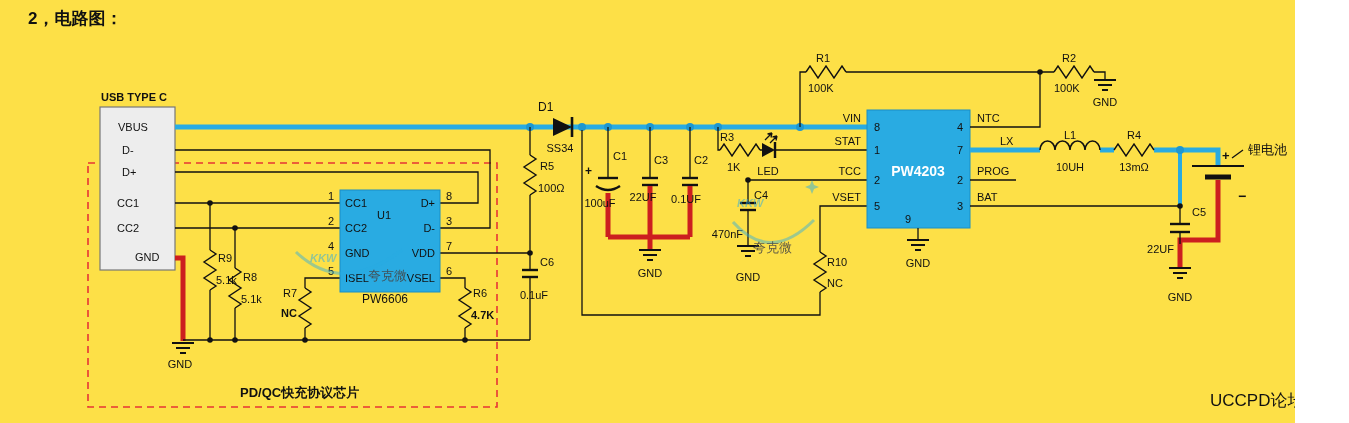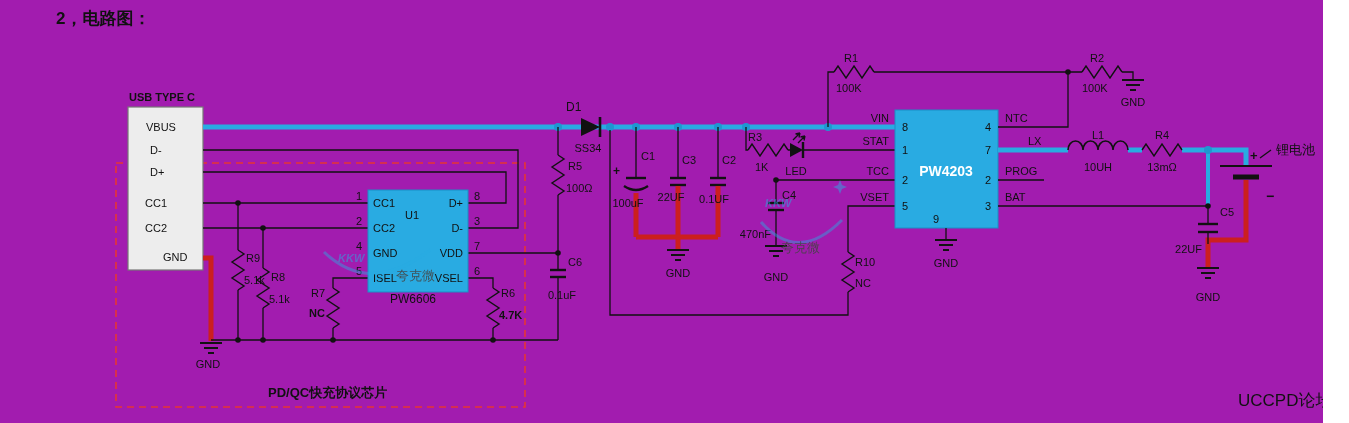--- a/index.html
+++ b/index.html
@@ -1,17 +1,17 @@
 <!DOCTYPE html>
 <html><head>
 <meta charset="utf-8">
 <style>
   html,body{margin:0;padding:0;background:#fff;}
-  .page{position:relative;width:1295px;height:423px;background:#a21caf;overflow:hidden;
-        font-family:"Liberation Sans","DejaVu Sans",sans-serif;padding-left:28px;}
+  .page{position:relative;width:1295px;height:423px;background:#fde047;overflow:hidden;
+        font-family:"Liberation Sans","DejaVu Sans",sans-serif;}
   svg text{font-family:"Liberation Sans","DejaVu Sans",sans-serif;fill:#111;font-size:11px;}
   text.s12{font-size:12px;} text.s13{font-size:13px;} text.s14{font-size:14px;}
   text.s17{font-size:17px;} text.b{font-weight:bold;} text.w6{font-weight:600;}
   text.mid{text-anchor:middle;} text.end{text-anchor:end;}
   .wire{stroke:#111;stroke-width:1.3;fill:none;}
   .wire-blue{stroke:#29abe2;stroke-width:5;fill:none;}
   .wire-blue-thin{stroke:#29abe2;stroke-width:4;fill:none;}
   .wire-red{stroke:#cc1f1f;stroke-width:5;fill:none;}
   .sym{stroke:#111;stroke-width:1.4;fill:none;}
   .plate{stroke:#111;stroke-width:2.4;fill:none;}

